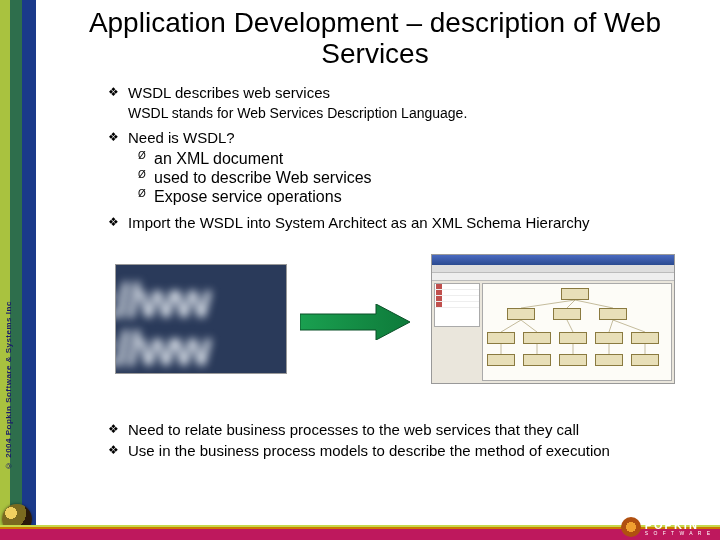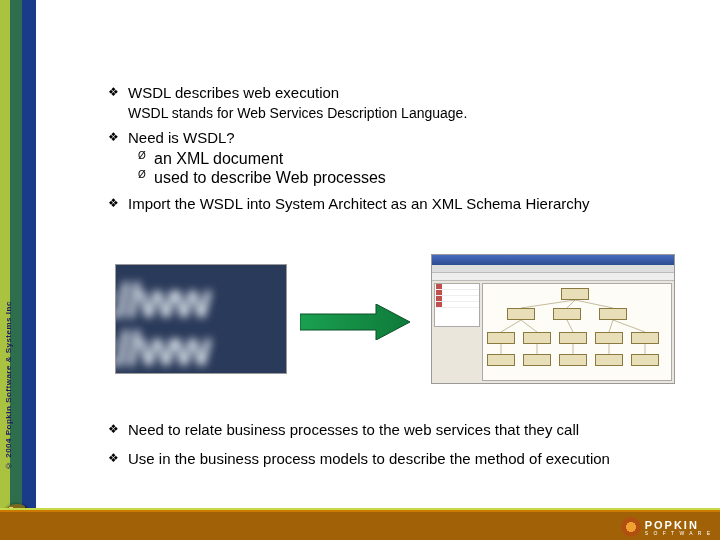--- a/index.html
+++ b/index.html
@@ -24,43 +24,45 @@
   .img-arch { width: 244px; height: 130px; background: #eae6dc; border: 1px solid #999; position: absolute; right: 0; top: 0; }
   .arch-titlebar { width: 100%; height: 10px; background: linear-gradient(#4a6ac0,#2a4a90); }
   .arch-toolbar { width: 100%; height: 8px; background: #ddd; border-bottom: 1px solid #bbb; }
   .arch-toolbar2 { width: 100%; height: 8px; background: #eee; border-bottom: 1px solid #bbb; }
   .arch-side { position: absolute; left: 2px; top: 28px; width: 46px; height: 44px; background: #fff; border: 1px solid #aaa; }
   .arch-side .row { height: 6px; border-bottom: 1px solid #eee; display: flex; }
   .arch-side .row .sq { width: 6px; height: 5px; background: #c0504d; margin: 0 1px; }
   .arch-main { position: absolute; left: 50px; top: 28px; right: 2px; bottom: 2px; background: #fdfcf7; border: 1px solid #aaa; }
   .node { position: absolute; width: 28px; height: 12px; background: #e8dfb8; border: 1px solid #8a7a40; }
   .lower { position: absolute; left: 108px; top: 421px; width: 580px; }
-  .footer { position: absolute; left: 0; bottom: 0; width: 720px; height: 32px; background: #a16207; }
+  .footer { position: absolute; left: 0; bottom: 0; width: 720px; height: 15px; background: #be185d; }
   .footer .rule1 { position: absolute; left: 0; top: 0; width: 720px; height: 2px; background: #c7d94a; }
   .footer .rule2 { position: absolute; left: 0; top: 2px; width: 720px; height: 2px; background: #cc7a00; }
   .logo { position: absolute; right: 8px; bottom: 3px; display: flex; align-items: center; gap: 4px; }
   .logo-mark { width: 20px; height: 20px; background: radial-gradient(circle at 50% 50%, #f0a030 0 5px, #b05010 5px 10px); border-radius: 50%; }
   .logo-text { color: #fff; font-family: Arial, sans-serif; font-size: 11px; letter-spacing: 2px; font-weight: 600; }
   .logo-sub { color: #fff; font-size: 5px; letter-spacing: 2px; margin-top: -1px; }
 </style>
 </head>
 <body>
 
 <div class="slide">
   <div class="left-bar"></div>
   <div class="copyright">© 2004 Popkin Software &amp; Systems Inc</div>
   <div class="globe"></div>
 
+  <div class="title">Application Development – description of Web Services</div>
 
   <div class="content">
-    <div class="bul1">WSDL describes web execution</div>
+    <div class="bul1">WSDL describes web services</div>
     <div class="sub">WSDL stands for Web Services Description Language.</div>
     <div class="bul1">Need is WSDL?</div>
     <div class="bul2">an XML document</div>
-    <div class="bul2">used to describe Web processes</div>
+    <div class="bul2">used to describe Web services</div>
+    <div class="bul2">Expose service operations</div>
     <div class="bul1" style="margin-top:8px">Import the WSDL into System Architect as an XML Schema Hierarchy</div>
   </div>
 
   <div class="images-row">
     <div class="img-blur">
       <div class="blur-text">://ww</div>
       <div class="blur-text2">://ww</div>
     </div>
     <div class="arrow">
       <svg width="110" height="36" viewBox="0 0 110 36">
@@ -112,21 +114,21 @@
             <path d="M38 36 L18 48 M38 36 L54 48 M84 36 L90 48 M130 36 L126 48 M130 36 L162 48"></path>
             <path d="M18 60 L18 70 M54 60 L54 70 M90 60 L90 70 M126 60 L126 70 M162 60 L162 70"></path>
           </g>
         </svg>
       </div>
     </div>
   </div>
 
   <div class="lower">
     <div class="bul1">Need to relate business processes to the web services that they call</div>
-    <div class="bul1" style="margin-top:12px">Use in the business process models to describe the method of execution</div>
+    <div class="bul1" style="margin-top:4px">Use in the business process models to describe the method of execution</div>
   </div>
 
   <div class="footer">
     <div class="rule1"></div>
     <div class="rule2"></div>
     <div class="logo">
       <div class="logo-mark"></div>
       <div>
         <div class="logo-text">POPKIN</div>
         <div class="logo-sub">S O F T W A R E</div>

